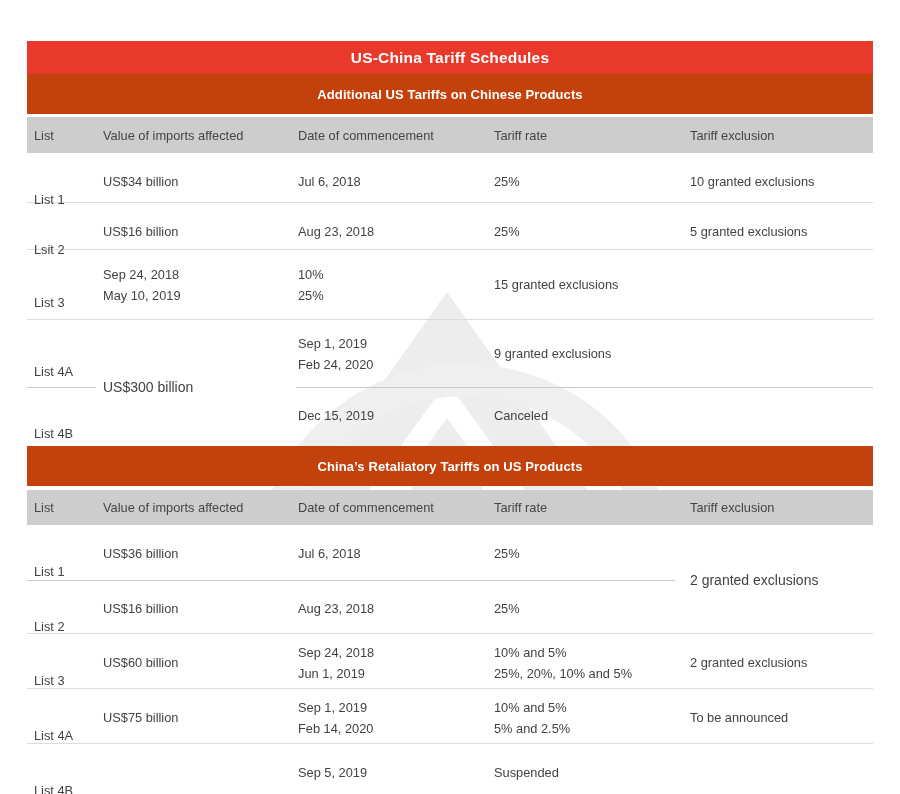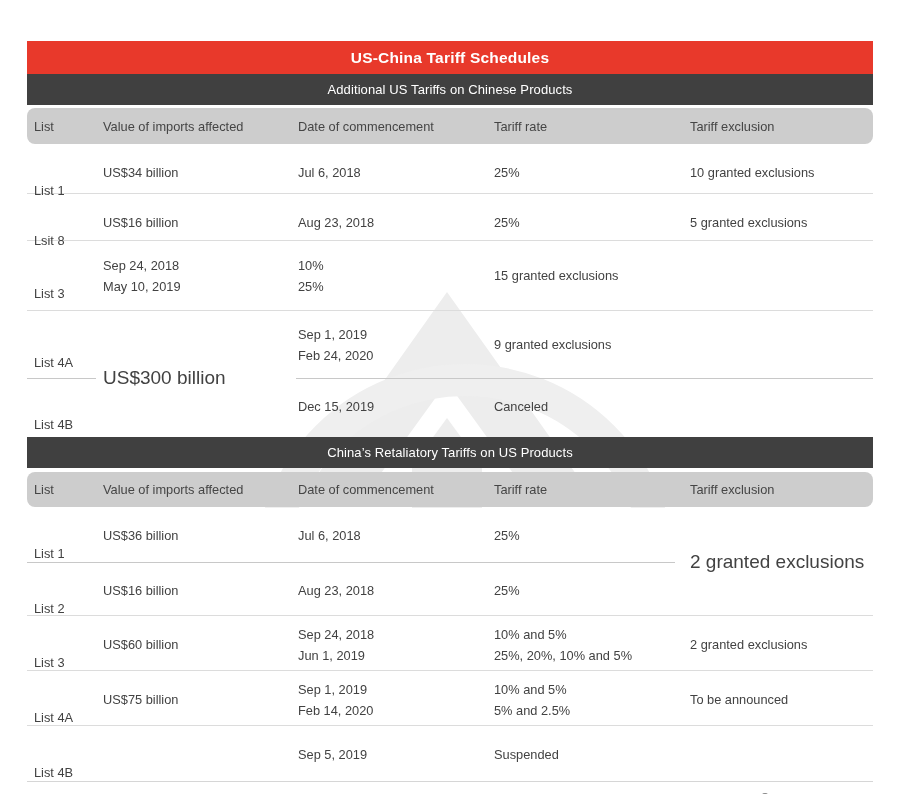--- a/index.html
+++ b/index.html
@@ -17,50 +17,50 @@
   .content{position:relative;z-index:1;padding:41px 27px 0 27px;}
 
   .table{width:846px;}
 
   .bar-title{
     height:33px;background:#e8392b;color:#ffffff;
     display:flex;align-items:center;justify-content:center;
     font-size:15.5px;font-weight:bold;letter-spacing:.2px;
   }
   .bar-section{
-    height:31px;background:#404040;color:#ffffff;
+    height:40px;background:#c2410c;color:#ffffff;
     display:flex;align-items:center;justify-content:center;
-    font-size:13px;font-weight:normal;letter-spacing:.1px;
+    font-size:13px;font-weight:bold;letter-spacing:.1px;
     margin-bottom:3px;
   }
   .sec2 .bar-section{margin-bottom:4px;}
 
   .thead{
     height:36px;background:#cdcdcd;color:#454545;
     display:grid;grid-template-columns:76px 195px 196px 196px 183px;
-    align-items:center;font-size:12.8px;border-radius:8px;
+    align-items:center;font-size:12.8px;
   }
   .sec2 .thead{height:35px;}
   .thead .c1{padding-left:7px;}
 
   .trow{
     display:grid;grid-template-columns:76px 195px 196px 196px 183px;
     align-items:center;font-size:12.8px;color:#424242;
   }
   .trow .cell{white-space:pre-line;line-height:21px;}
   .trow .c1{padding-left:7px;margin-top:36px;}
 
   .bt{border-top:1px solid #dcdcdc;}
 
   
   .rgroup{position:relative;}
   .seg{position:absolute;height:1px;background:#c8c8c8;}
   .span-label{
     position:absolute;transform:translateY(-50%);
-    font-size:19px;color:#424242;line-height:14px;z-index:2;white-space:nowrap;
+    font-size:14px;color:#424242;line-height:14px;z-index:2;white-space:nowrap;
   }
 
   
   .s1r1{height:49px;}
   .s1r2{height:46px;}
   .s1r3{height:69px;}
   .s1r4a{height:67px;}
   .s1r4b{height:52px;}
   .sec1{margin-bottom:7px;}
 
@@ -112,21 +112,21 @@
 
         <div class="trow s1r1">
           <div class="cell c1">List 1</div>
           <div class="cell">US$34 billion</div>
           <div class="cell">Jul 6, 2018</div>
           <div class="cell">25%</div>
           <div class="cell">10 granted exclusions</div>
         </div>
 
         <div class="trow s1r2 bt">
-          <div class="cell c1">Lsit 8</div>
+          <div class="cell c1">Lsit 2</div>
           <div class="cell">US$16 billion</div>
           <div class="cell">Aug 23, 2018</div>
           <div class="cell">25%</div>
           <div class="cell">5 granted exclusions</div>
         </div>
 
         <div class="trow s1r3 bt">
           <div class="cell c1">List 3</div>
           <div class="cell">Sep 24, 2018
 May 10, 2019</div>

